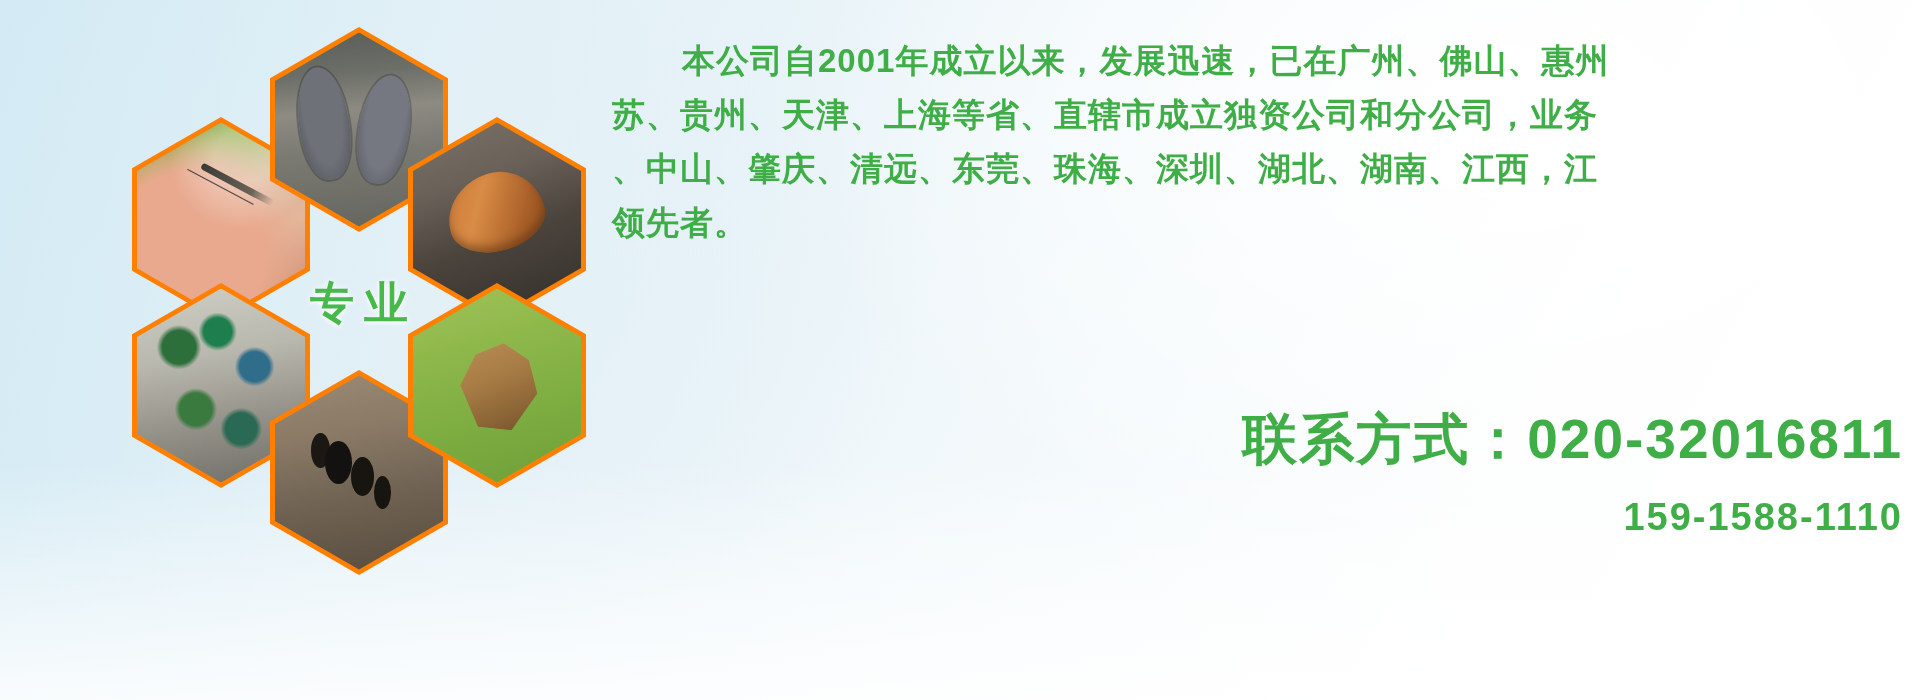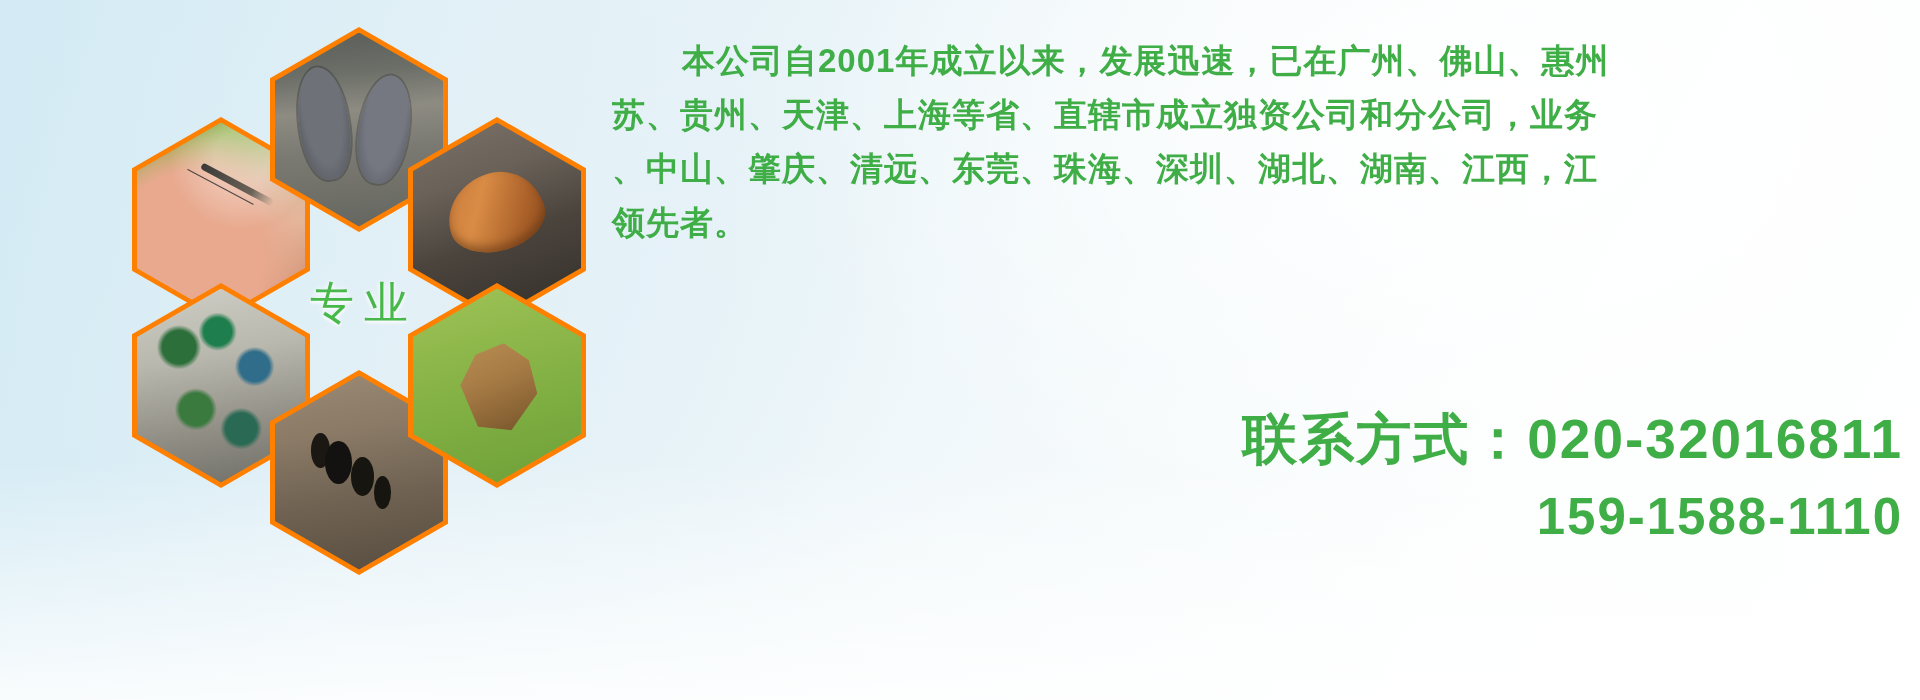--- a/index.html
+++ b/index.html
@@ -99,40 +99,40 @@
     clip-path:polygon(50% 0%,82% 16%,96% 52%,70% 96%,30% 96%,4% 52%,18% 16%);
     transform:rotate(6deg);}
 
   .hex-center{
     position:absolute;width:178px;height:205px;
     clip-path:polygon(50% 0%,100% 25%,100% 75%,50% 100%,0% 75%,0% 25%);
     background:transparent;
     display:flex;flex-direction:column;align-items:center;justify-content:center;
   }
   .center-txt{
-    color:#49b84a;font-weight:normal;font-size:44px;letter-spacing:10px;
+    color:#49b84a;font-weight:bold;font-size:44px;letter-spacing:10px;
     text-shadow:0 0 6px rgba(255,255,255,.9), 0 2px 3px rgba(255,255,255,.8);
     line-height:1.25;text-indent:10px;
   }
 
   
   .copy{position:absolute;left:612px;top:34px;width:1290px;}
   .para{
     color:#3fae46;font-size:33px;line-height:54px;font-weight:bold;
     letter-spacing:1px;text-align:justify;
   }
   .para .indent{display:inline-block;width:70px;}
 
   .contact{position:absolute;left:613px;top:400px;width:1290px;text-align:right;}
   .contact-line1{
     color:#3fae46;font-size:55px;font-weight:bold;letter-spacing:2px;
     padding-left:16px;line-height:78px;white-space:nowrap;
   }
   .contact-line2{
-    color:#3fae46;font-size:51px;font-weight:bold;letter-spacing:2px;
+    color:#3fae46;font-size:38px;font-weight:bold;letter-spacing:2px;
     padding-left:296px;line-height:78px;white-space:nowrap;
   }
 </style>
 </head>
 <body>
 
 <div class="banner">
   <div class="bg-sheen"></div>
   <div class="bg-bottom-glow"></div>
 

